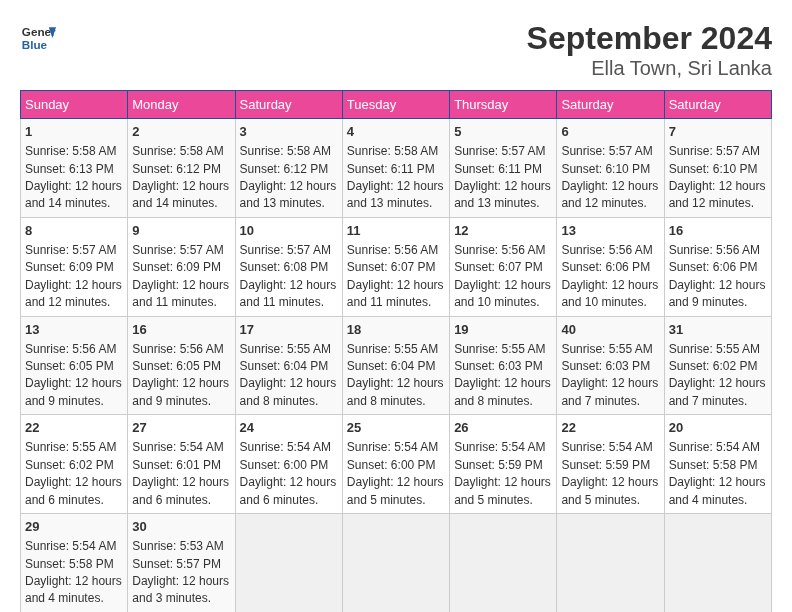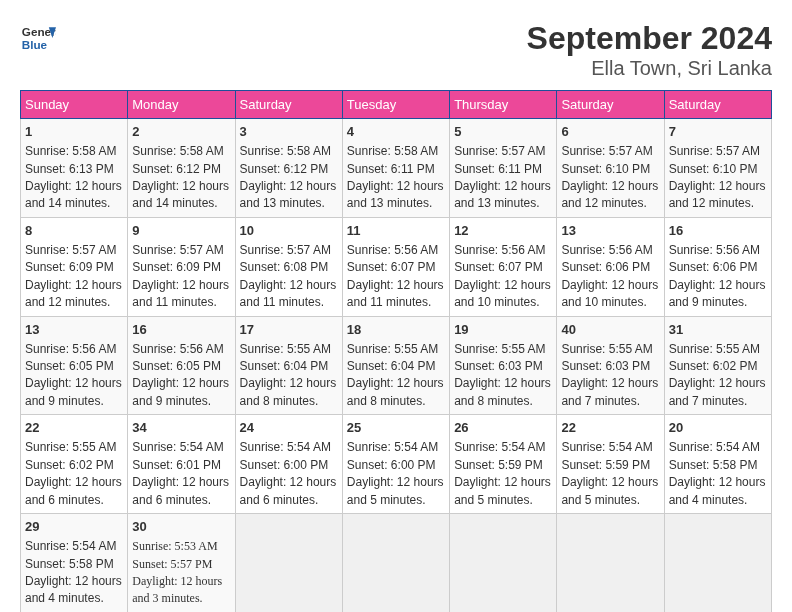--- a/index.html
+++ b/index.html
@@ -266,21 +266,21 @@
       </tr>
       <tr>
         <td>
           <span class="day-num">22</span>
           <div class="day-info" style="white-space: pre-line;">Sunrise: 5:55 AM
 Sunset: 6:02 PM
 Daylight: 12 hours
 and 6 minutes.</div>
         </td>
         <td>
-          <span class="day-num">34</span>
+          <span class="day-num">27</span>
           <div class="day-info" style="white-space: pre-line;">Sunrise: 5:54 AM
 Sunset: 6:01 PM
 Daylight: 12 hours
 and 6 minutes.</div>
         </td>
         <td>
           <span class="day-num">24</span>
           <div class="day-info" style="white-space: pre-line;">Sunrise: 5:54 AM
 Sunset: 6:00 PM
 Daylight: 12 hours
@@ -318,21 +318,21 @@
       <tr>
         <td>
           <span class="day-num">29</span>
           <div class="day-info" style="white-space: pre-line;">Sunrise: 5:54 AM
 Sunset: 5:58 PM
 Daylight: 12 hours
 and 4 minutes.</div>
         </td>
         <td>
           <span class="day-num">30</span>
-          <div class="day-info" style="white-space: pre-line; font-family: Liberation Serif, serif;">Sunrise: 5:53 AM
+          <div class="day-info" style="white-space: pre-line;">Sunrise: 5:53 AM
 Sunset: 5:57 PM
 Daylight: 12 hours
 and 3 minutes.</div>
         </td>
         <td class="empty-cell"></td>
         <td class="empty-cell"></td>
         <td class="empty-cell"></td>
         <td class="empty-cell"></td>
         <td class="empty-cell"></td>
       </tr>

